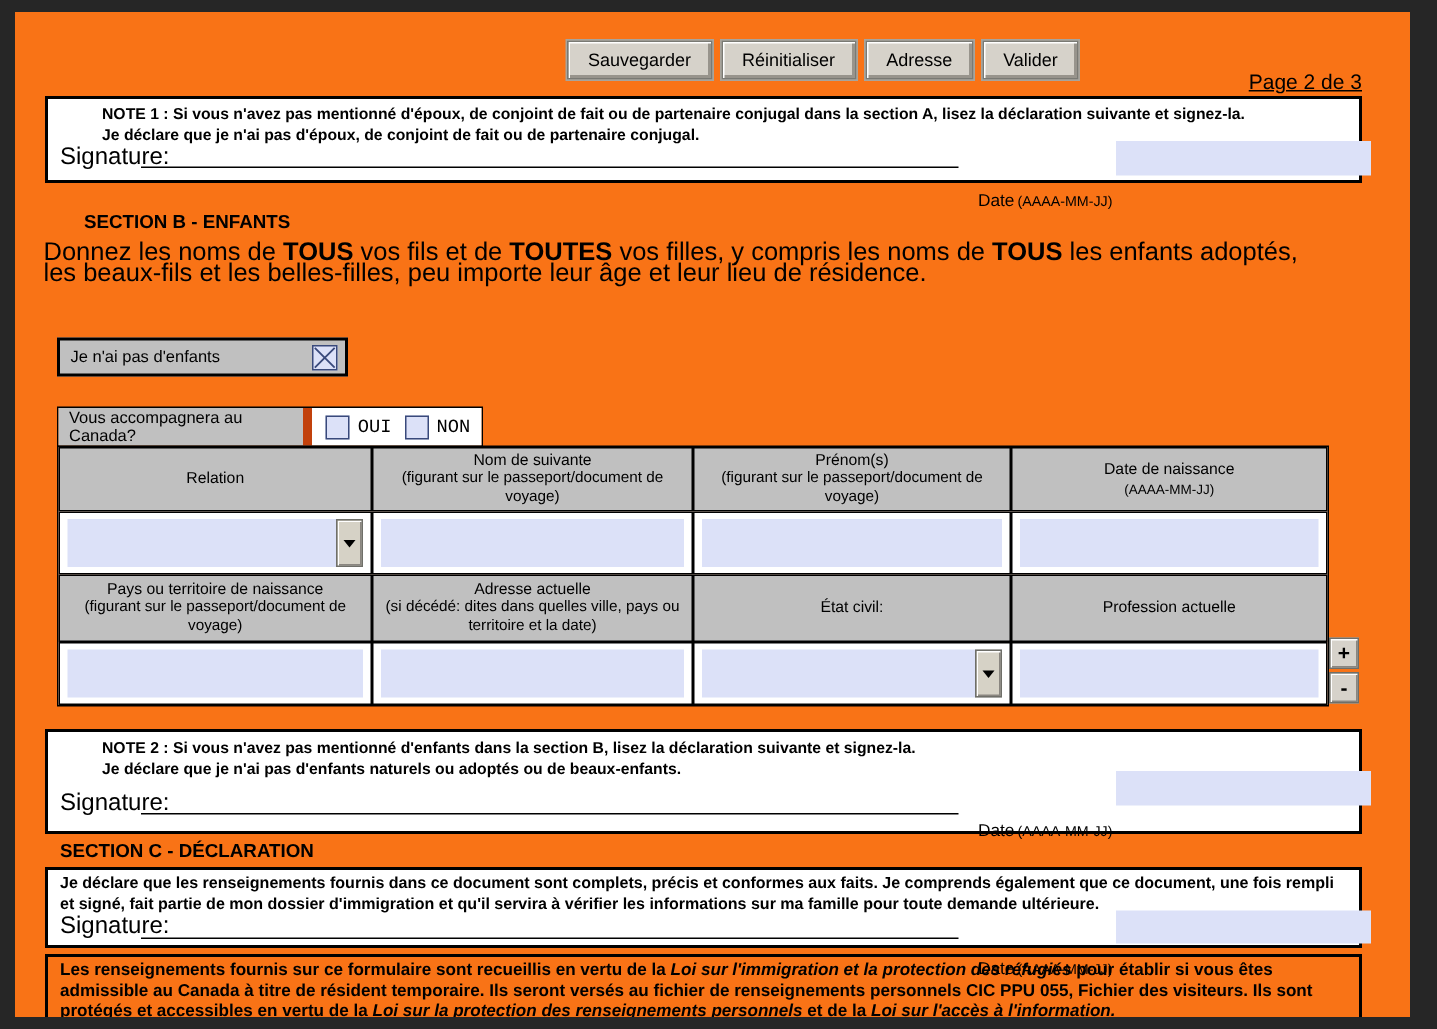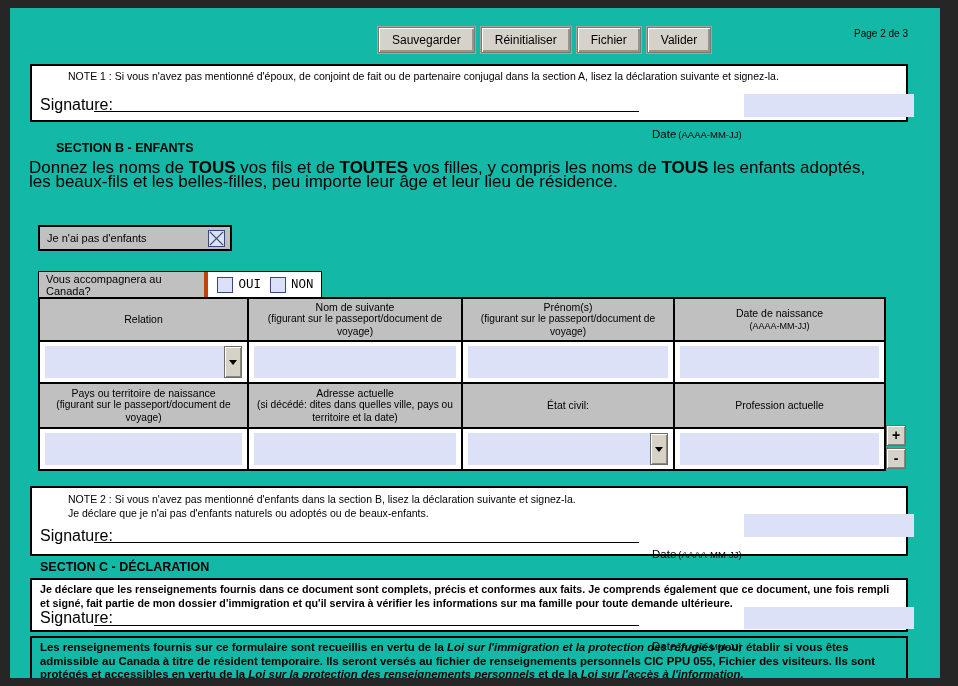--- a/index.html
+++ b/index.html
@@ -1,52 +1,52 @@
 <!DOCTYPE html>
 <html><head>
 <meta charset="utf-8">
 <style>
   * { margin:0; padding:0; box-sizing:border-box; }
   body { font-family:"Liberation Sans", sans-serif; }
   .stage { position:relative; width:958px; height:686px; background:#262626; overflow:hidden; }
-  .page { position:absolute; left:10px; top:8px; width:930px; height:670px; background:#14b8a6; overflow:hidden; }
+  .page { position:absolute; left:10px; top:8px; width:930px; height:670px; background:#f97316; overflow:hidden; }
 
   
   .toolbar { position:absolute; left:368px; top:19px; display:flex; gap:6px; }
   .tb-btn {
     height:26px; padding:0 13px; font-family:"Liberation Sans",sans-serif; font-size:12px; color:#000;
     background:#d6d2ca; border:1px solid #7a7a74;
     box-shadow: inset 1px 1px 0 #ffffff, inset -2px -2px 0 #98948c, 0 0 0 1px #a8a49c;
     cursor:pointer;
   }
-  .page-indicator { position:absolute; top:20px; right:32px; font-size:10px; color:#000; }
+  .page-indicator { position:absolute; top:38px; right:32px; font-size:14px; color:#000;text-decoration:underline; }
 
   
   .note-box { position:absolute; left:20px; width:878px; background:#fff; border:2px solid #000; }
-  .note-line { position:absolute; left:8px; right:8px; font-size:10.5px; font-weight:normal; white-space:nowrap;padding-left:28px; }
+  .note-line { position:absolute; left:8px; right:8px; font-size:10.5px; font-weight:bold; white-space:nowrap;padding-left:28px; }
   .sig-label { position:absolute; left:8px; font-size:16px; }
   .sig-line  { position:absolute; left:62px; width:545px; border-bottom:1.5px solid #000; height:1px; }
   .date-label { position:absolute; left:620px; font-size:11.5px; white-space:nowrap;margin-top:30px; }
   .date-label .fmt { font-size:9.5px; margin-left:2px; }
   .field { background:#dce1f8; border:none; outline:none; font-size:12px; font-family:"Liberation Sans",sans-serif; padding:0 4px; }
   .date-field { position:absolute; left:712px; width:170px; height:23px; }
 
   
   .section-title { position:absolute; left:30px; font-size:12.5px; font-weight:bold; color:#000; }
   .para { position:absolute; left:19px; width:855px; font-size:17px; line-height:13.5px; color:#000; }
 
   
   .no-children-box { position:absolute; left:28px; top:217px; width:194px; height:26px; background:#c0c0c0;
     border:2px solid #000; display:flex; align-items:center; justify-content:space-between; padding:0 5px 0 7px; }
   .no-children-box .lbl { font-size:11px; }
   .checkbox { width:17px; height:17px; background:#dce1f8; border:1px solid #39497b; position:relative; display:inline-block; }
   .checkbox svg { position:absolute; left:0; top:0; width:100%; height:100%; }
 
   .accompany-box { position:absolute; left:28px; top:263px; width:284px; height:27px; border:1px solid #000; display:flex; }
-  .accompany-q { width:169px; background:#c0c0c0; border-right:4px solid #c2410c; display:flex; align-items:center; padding-left:7px; font-size:11px; }
+  .accompany-q { width:169px; background:#c0c0c0; border-right:6px solid #c2410c; display:flex; align-items:center; padding-left:7px; font-size:11px; }
   .accompany-opts { flex:1; background:#fff; display:flex; align-items:center; gap:5px; padding-left:6px;justify-content:center; }
   .accompany-opts .opt-label { font-family:"Liberation Mono", monospace; font-size:12.5px; margin-right:4px; }
   .accompany-opts .checkbox { width:16px; height:16px; }
 
   
   .ctable { position:absolute; left:28px; top:289px; width:848px; border:1px solid #000;
     display:grid; grid-template-columns:209px 214px 212px 211px; grid-template-rows:43px 42px 45px 42px; }
   .ctable .th { background:#c0c0c0; border:1px solid #000; display:flex; flex-direction:column;
     align-items:center; justify-content:center; text-align:center; font-size:10.5px; line-height:12.5px; padding:1px 2px; }
   .ctable .th .sub { font-size:10.2px; }
@@ -72,27 +72,28 @@
 </style>
 </head>
 <body>
 
 <div class="stage">
   <div class="page">
 
     <div class="toolbar">
       <button class="tb-btn">Sauvegarder</button>
       <button class="tb-btn">Réinitialiser</button>
-      <button class="tb-btn">Fichier</button>
+      <button class="tb-btn">Adresse</button>
       <button class="tb-btn">Valider</button>
     </div>
     <div class="page-indicator">Page 2 de 3</div>
 
     <div class="note-box" style="top:56px; height:58px;">
       <div class="note-line" style="top:4px;">NOTE 1 : Si vous n'avez pas mentionné d'époux, de conjoint de fait ou de partenaire conjugal dans la section A, lisez la déclaration suivante et signez-la.</div>
+      <div class="note-line" style="top:18px;">Je déclare que je n'ai pas d'époux, de conjoint de fait ou de partenaire conjugal.</div>
       <span class="sig-label" style="bottom:6px;">Signature:</span>
       <span class="sig-line" style="bottom:8px;"></span>
       <span class="date-label" style="top:32px;"><span>Date</span><span class="fmt">(AAAA-MM-JJ)</span></span>
       <input class="field date-field" style="top: 28px;" value="">
     </div>
 
     <div class="section-title" style="top:133px;margin-left:16px;">SECTION B - ENFANTS</div>
 
     <p class="para" style="top:153px;"><span>Donnez les noms de </span><b>TOUS</b><span> vos fils et de </span><b>TOUTES</b><span> vos filles, y compris les noms de </span><b>TOUS</b><span> les enfants adoptés, les beaux-fils et les belles-filles, peu importe leur âge et leur lieu de résidence.</span></p>
 

